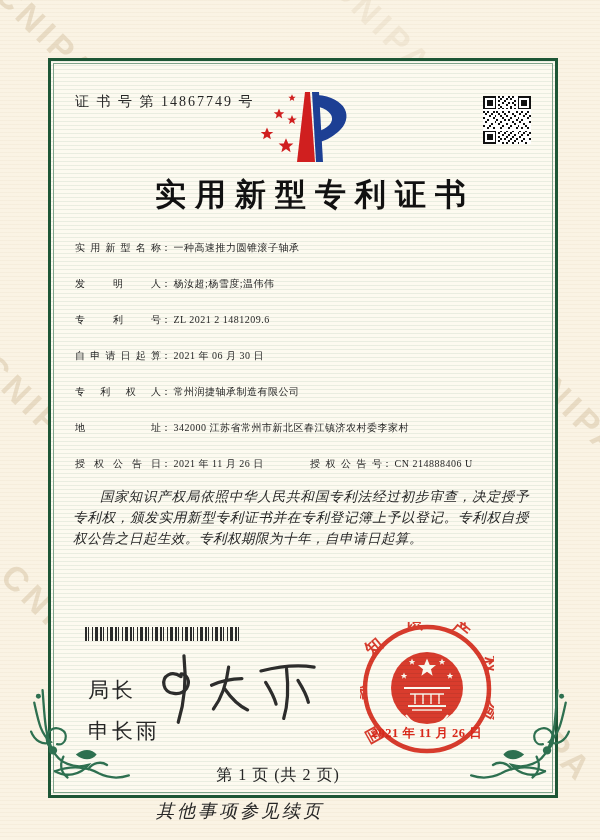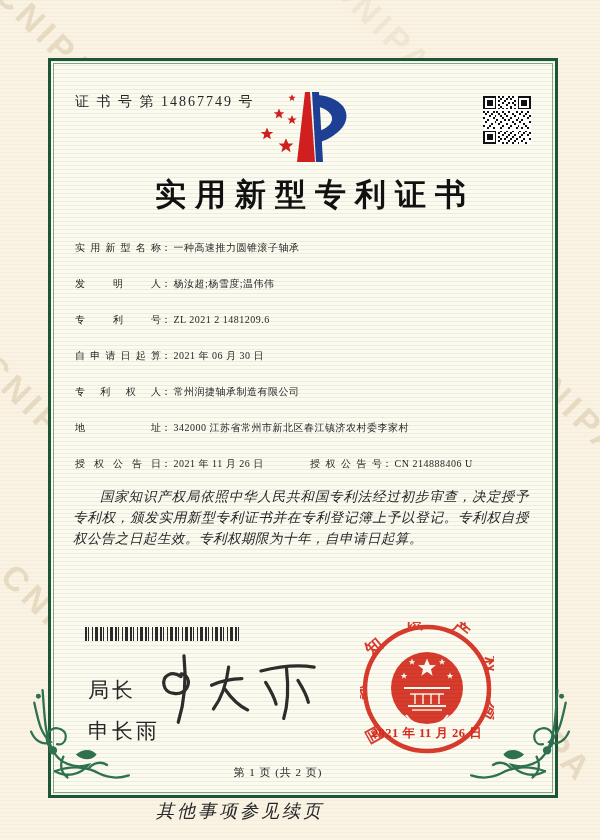--- a/index.html
+++ b/index.html
@@ -53,21 +53,21 @@
       #2a2a2a 10px 13px, transparent 13px 15px);
   }
   .signer{position:absolute;left:88px;top:676px;font-size:21px;letter-spacing:3px;}
   .signer div{margin-bottom:13px;}
   .signature{position:absolute;left:145px;top:648px;}
   .seal{position:absolute;left:360px;top:622px;width:134px;height:134px;mix-blend-mode:multiply;}
   .seal-date{
     position:absolute;left:360px;top:725px;width:134px;text-align:center;
     color:#d8281a;font-size:12.5px;font-weight:bold;letter-spacing:.5px;z-index:6;
   }
-  .page-note{position:absolute;left:0;top:765px;width:556px;text-align:center;font-size:11px;letter-spacing:1px;}
+  .page-note{position:absolute;left:0;top:765px;width:556px;text-align:center;font-size:16px;letter-spacing:1px;}
   .cont-note{
     position:absolute;left:0;top:799px;width:480px;text-align:center;
     font-size:18px;font-style:italic;letter-spacing:3px;
   }
   .ornament{position:absolute;z-index:3;}
 </style>
 </head>
 <body>
 
 <div class="wm" style="left:-18px;top:14px;">CNIPA</div>

